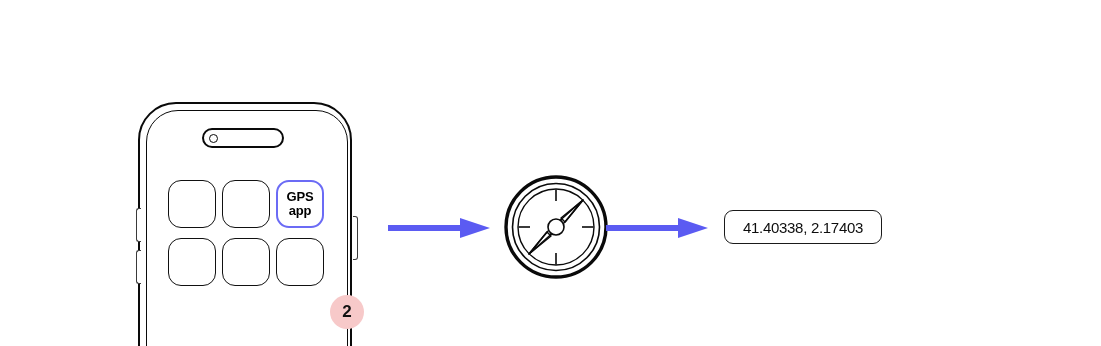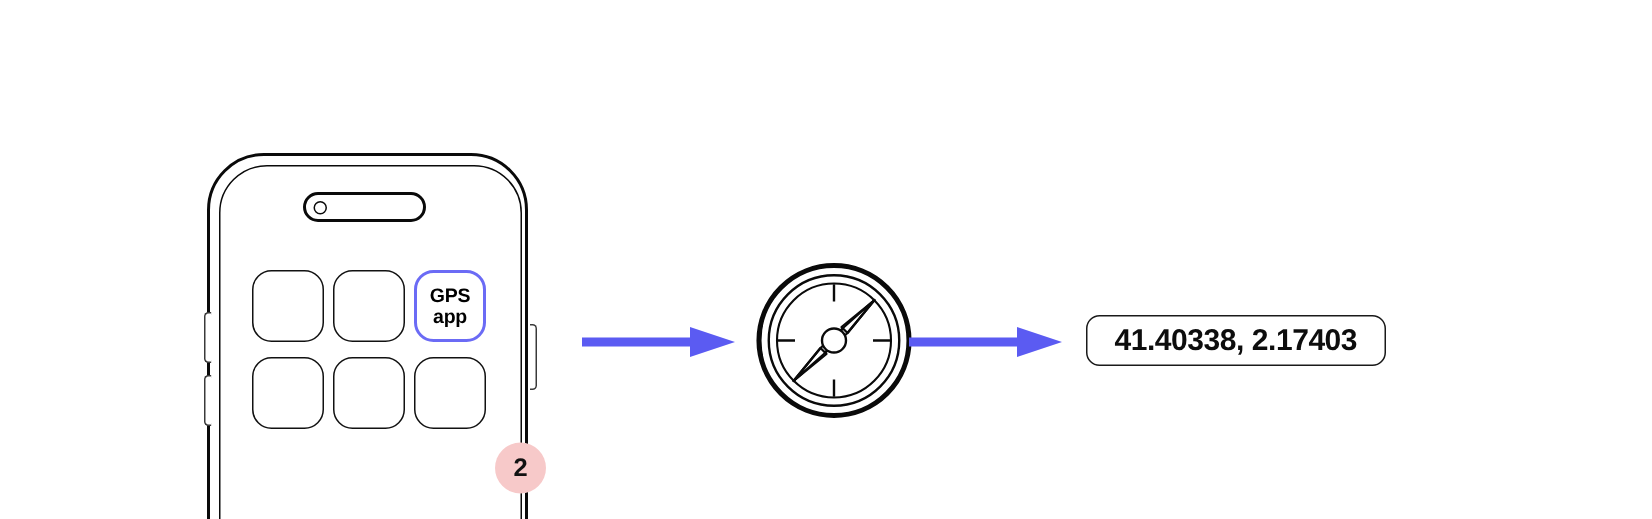--- a/index.html
+++ b/index.html
@@ -184,22 +184,22 @@
     padding: 0 18px;
     border: 1.4px solid #1a1a1a;
     border-radius: 9px;
     box-sizing: border-box;
     background: #ffffff;
     display: flex;
     align-items: center;
     justify-content: center;
   }
   .coordinates-text {
-    font-size: 20px;
-    font-weight: bold;
+    font-size: 15px;
+    font-weight: normal;
     color: #0d0d0d;
     letter-spacing: -0.3px;
     white-space: nowrap;
   }
 </style>
 </head>
 <body>
 
 <div id="stage">
 

